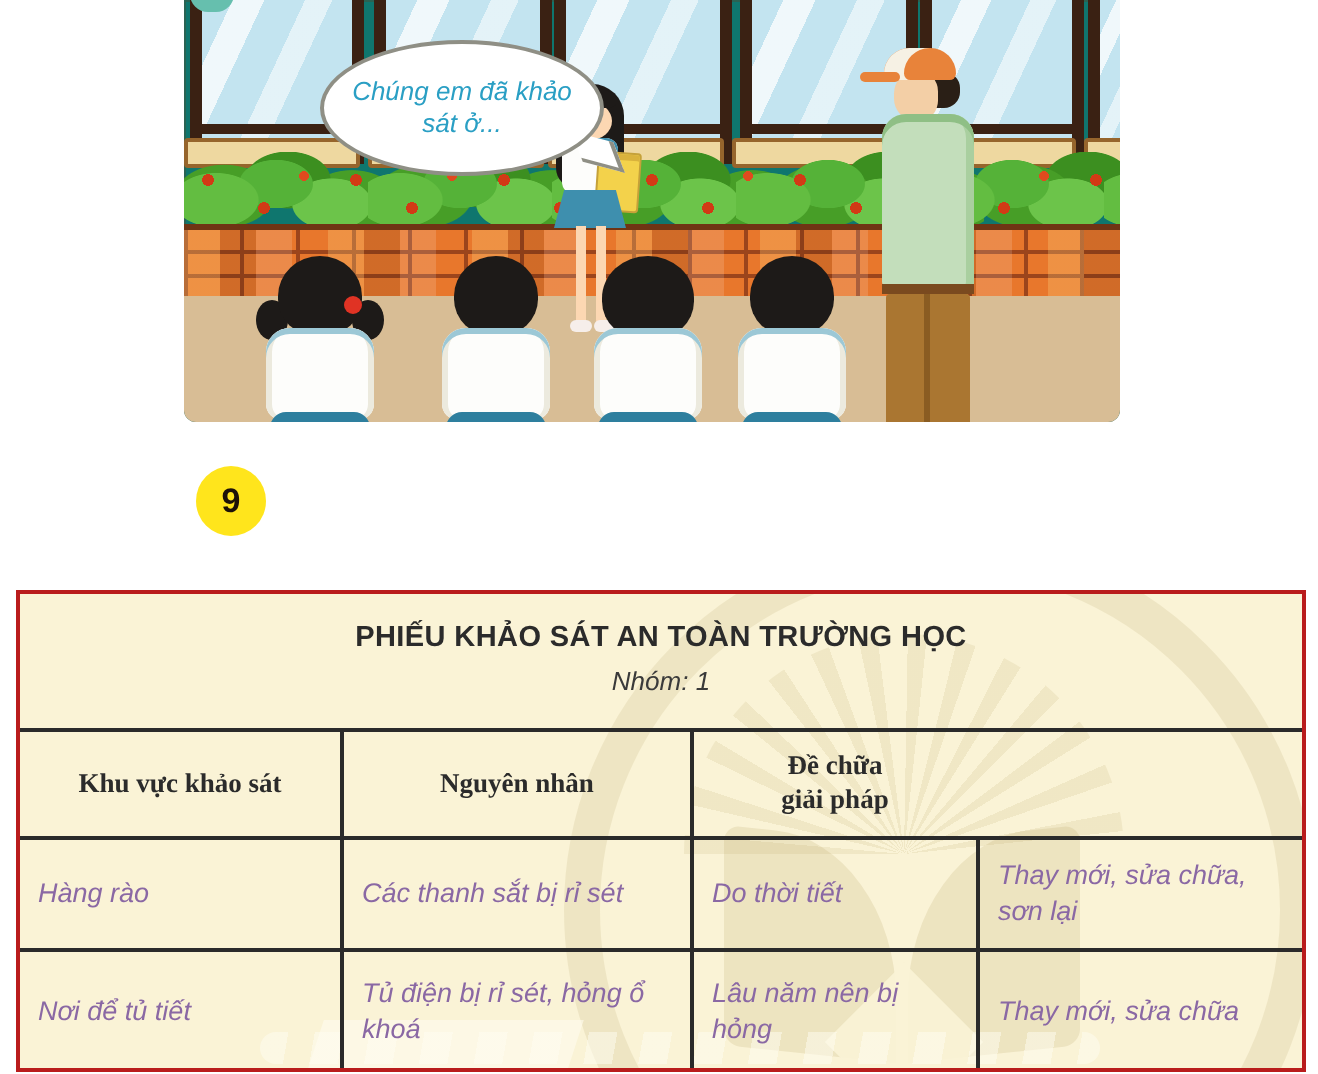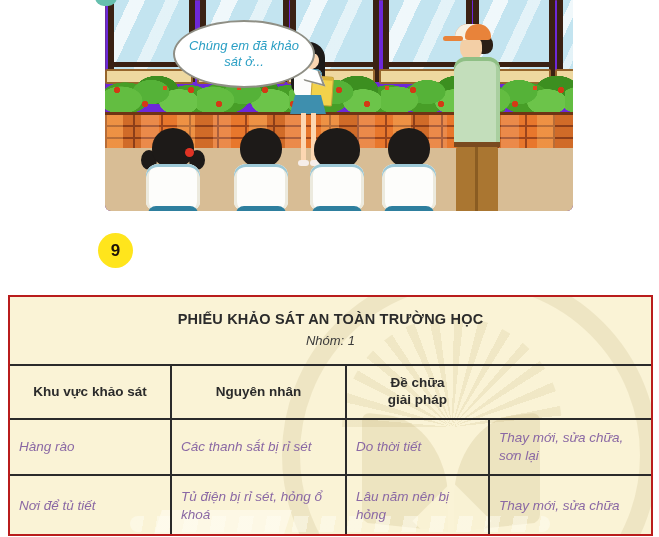--- a/index.html
+++ b/index.html
@@ -1,21 +1,21 @@
 <!DOCTYPE html>
 <html><head>
 <meta charset="utf-8">
 <style>
   html,body{margin:0;padding:0;}
   body{width:659px;height:537px;position:relative;background:#ffffff;
        font-family:"Liberation Sans",sans-serif;overflow:hidden;}
 
   
-  .ill{position:absolute;left:105px;top:0;width:468px;height:211px;
-       background:#6d28d9;overflow:hidden;border-radius:0 0 6px 6px;
+  .ill{position:absolute;left:92px;top:0;width:468px;height:211px;
+       background:#0f766e;overflow:hidden;border-radius:0 0 6px 6px;
        box-shadow:inset 0 0 0 1px rgba(95,66,35,.35);}
   .win{position:absolute;top:-12px;height:82px;border:6px solid #3a2113;background:#c3e4f0;
        background-image:linear-gradient(115deg,transparent 0 16%,rgba(255,255,255,.75) 16% 30%,
          transparent 30% 48%,rgba(255,255,255,.55) 48% 60%,transparent 60%);}
   .win .bar{position:absolute;left:0;right:0;bottom:9px;height:5px;background:#3a2113;}
   .ledge{position:absolute;top:69px;height:11px;background:#eed8a0;border:2px solid #96652c;border-radius:2px;}
   .bushes{position:absolute;left:0;right:0;top:76px;height:42px;background-repeat:repeat-x;
       background-image:
         radial-gradient(ellipse 34px 22px at 20px 22px,#479e27 70%,transparent 72%),
         radial-gradient(ellipse 30px 20px at 52px 14px,#3c8f20 70%,transparent 72%),
@@ -108,21 +108,21 @@
   .tbl{position:absolute;left:8px;top:295px;width:641px;height:237px;background:#faf3d6;
       border:2px solid #b91c1c;box-sizing:content-box;overflow:hidden;}
   .tbl-inner{position:relative;width:100%;height:100%;z-index:1;}
   .t-title{height:67px;text-align:center;box-sizing:border-box;padding-top:14px;position:relative;z-index:2;}
   .t-title .main{font-weight:bold;font-size:14.5px;color:#2b2b2b;letter-spacing:.2px;}
   .t-title .sub{font-style:italic;font-size:13px;color:#3a3a3a;margin-top:6px;}
   .t-grid{display:grid;grid-template-columns:160px 175px 143px 159px;border-top:2px solid #2a2a2a;
       position:relative;z-index:2;}
   .t-grid>div{border-left:2px solid #2a2a2a;box-sizing:border-box;display:flex;align-items:center;}
   .t-grid>div:first-child{border-left:none;}
-  .hdr{height:52px;}
+  .hdr{height:52px;font-family:Liberation Serif, serif;}
   .hdr>div{justify-content:center;text-align:center;font-weight:bold;font-size:13.5px;color:#2b2b2b;
       white-space:pre-line;line-height:1.25;}
   .r1{height:54px;}
   .r2{height:60px;}
   .datacell{font-style:italic;font-size:13.5px;color:#8a68a4;padding:4px 6px 4px 9px;line-height:1.3;}
 
   
   .wm{position:absolute;inset:0;z-index:0;pointer-events:none;}
   .wm-ring{position:absolute;left:272px;top:-30px;width:340px;height:340px;border-radius:50%;
       border:18px solid rgba(173,152,82,.14);}

